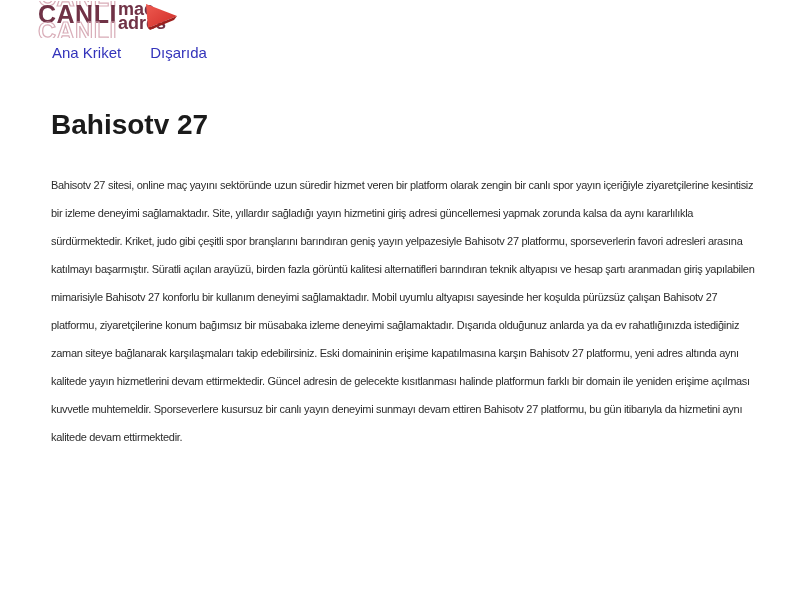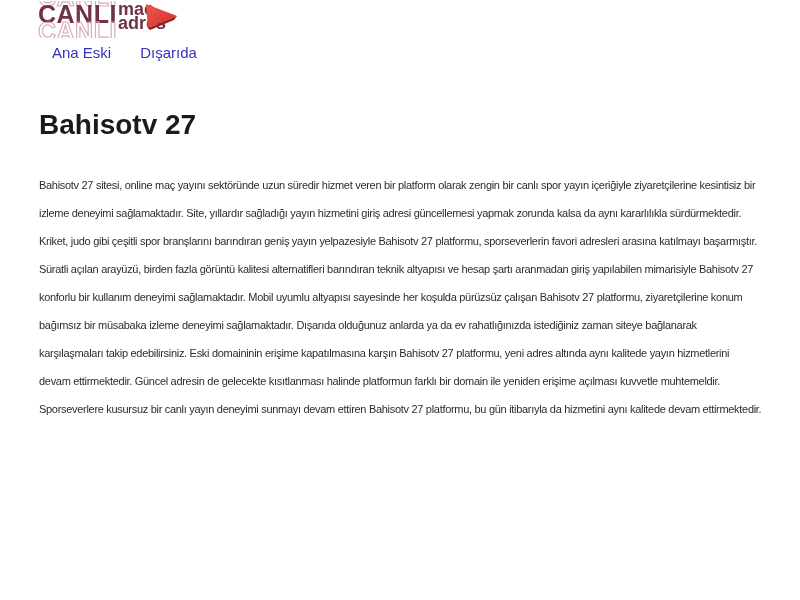--- a/index.html
+++ b/index.html
@@ -66,20 +66,21 @@
     font-size: 15px;
   }
   .nav a {
     color: var(--link_blue, #3333bb);
     text-decoration: none;
   }
 
   
   .content {
     padding: 0 38px 0 39px;
+    margin-left: 12px;
   }
   .page-title {
     margin: 48px 0 0 0;
     font-size: 28px;
     font-weight: bold;
     color: var(--heading, #1b1b1b);
     letter-spacing: 0;
   }
   .article-paragraph {
     margin: 30px 0 0 0;
@@ -112,21 +113,21 @@
             <stop offset="1" stop-color="#d02c28"></stop>
           </linearGradient>
         </defs>
         <polygon points="0,1 31,13 2,25" fill="url(#playGrad)"></polygon>
         <polygon points="2,25 31,13 28,17 4,27" fill="#9c1f1d"></polygon>
       </svg>
     </span>
   </a>
 
   <nav class="nav">
-    <a href="#">Ana Eski</a>
+    <a href="#">Ana Kriket</a>
     <a href="#">Dışarıda</a>
   </nav>
 
 </div>
 
 <div class="content">
   <h1 class="page-title">Bahisotv 27</h1>
 
   <p class="article-paragraph">Bahisotv 27 sitesi, online maç yayını sektöründe uzun süredir hizmet veren bir platform olarak zengin bir canlı spor yayın içeriğiyle ziyaretçilerine kesintisiz bir izleme deneyimi sağlamaktadır. Site, yıllardır sağladığı yayın hizmetini giriş adresi güncellemesi yapmak zorunda kalsa da aynı kararlılıkla sürdürmektedir. Kriket, judo gibi çeşitli spor branşlarını barındıran geniş yayın yelpazesiyle Bahisotv 27 platformu, sporseverlerin favori adresleri arasına katılmayı başarmıştır. Süratli açılan arayüzü, birden fazla görüntü kalitesi alternatifleri barındıran teknik altyapısı ve hesap şartı aranmadan giriş yapılabilen mimarisiyle Bahisotv 27 konforlu bir kullanım deneyimi sağlamaktadır. Mobil uyumlu altyapısı sayesinde her koşulda pürüzsüz çalışan Bahisotv 27 platformu, ziyaretçilerine konum bağımsız bir müsabaka izleme deneyimi sağlamaktadır. Dışarıda olduğunuz anlarda ya da ev rahatlığınızda istediğiniz zaman siteye bağlanarak karşılaşmaları takip edebilirsiniz. Eski domaininin erişime kapatılmasına karşın Bahisotv 27 platformu, yeni adres altında aynı kalitede yayın hizmetlerini devam ettirmektedir. Güncel adresin de gelecekte kısıtlanması halinde platformun farklı bir domain ile yeniden erişime açılması kuvvetle muhtemeldir. Sporseverlere kusursuz bir canlı yayın deneyimi sunmayı devam ettiren Bahisotv 27 platformu, bu gün itibarıyla da hizmetini aynı kalitede devam ettirmektedir.</p>
 </div>

